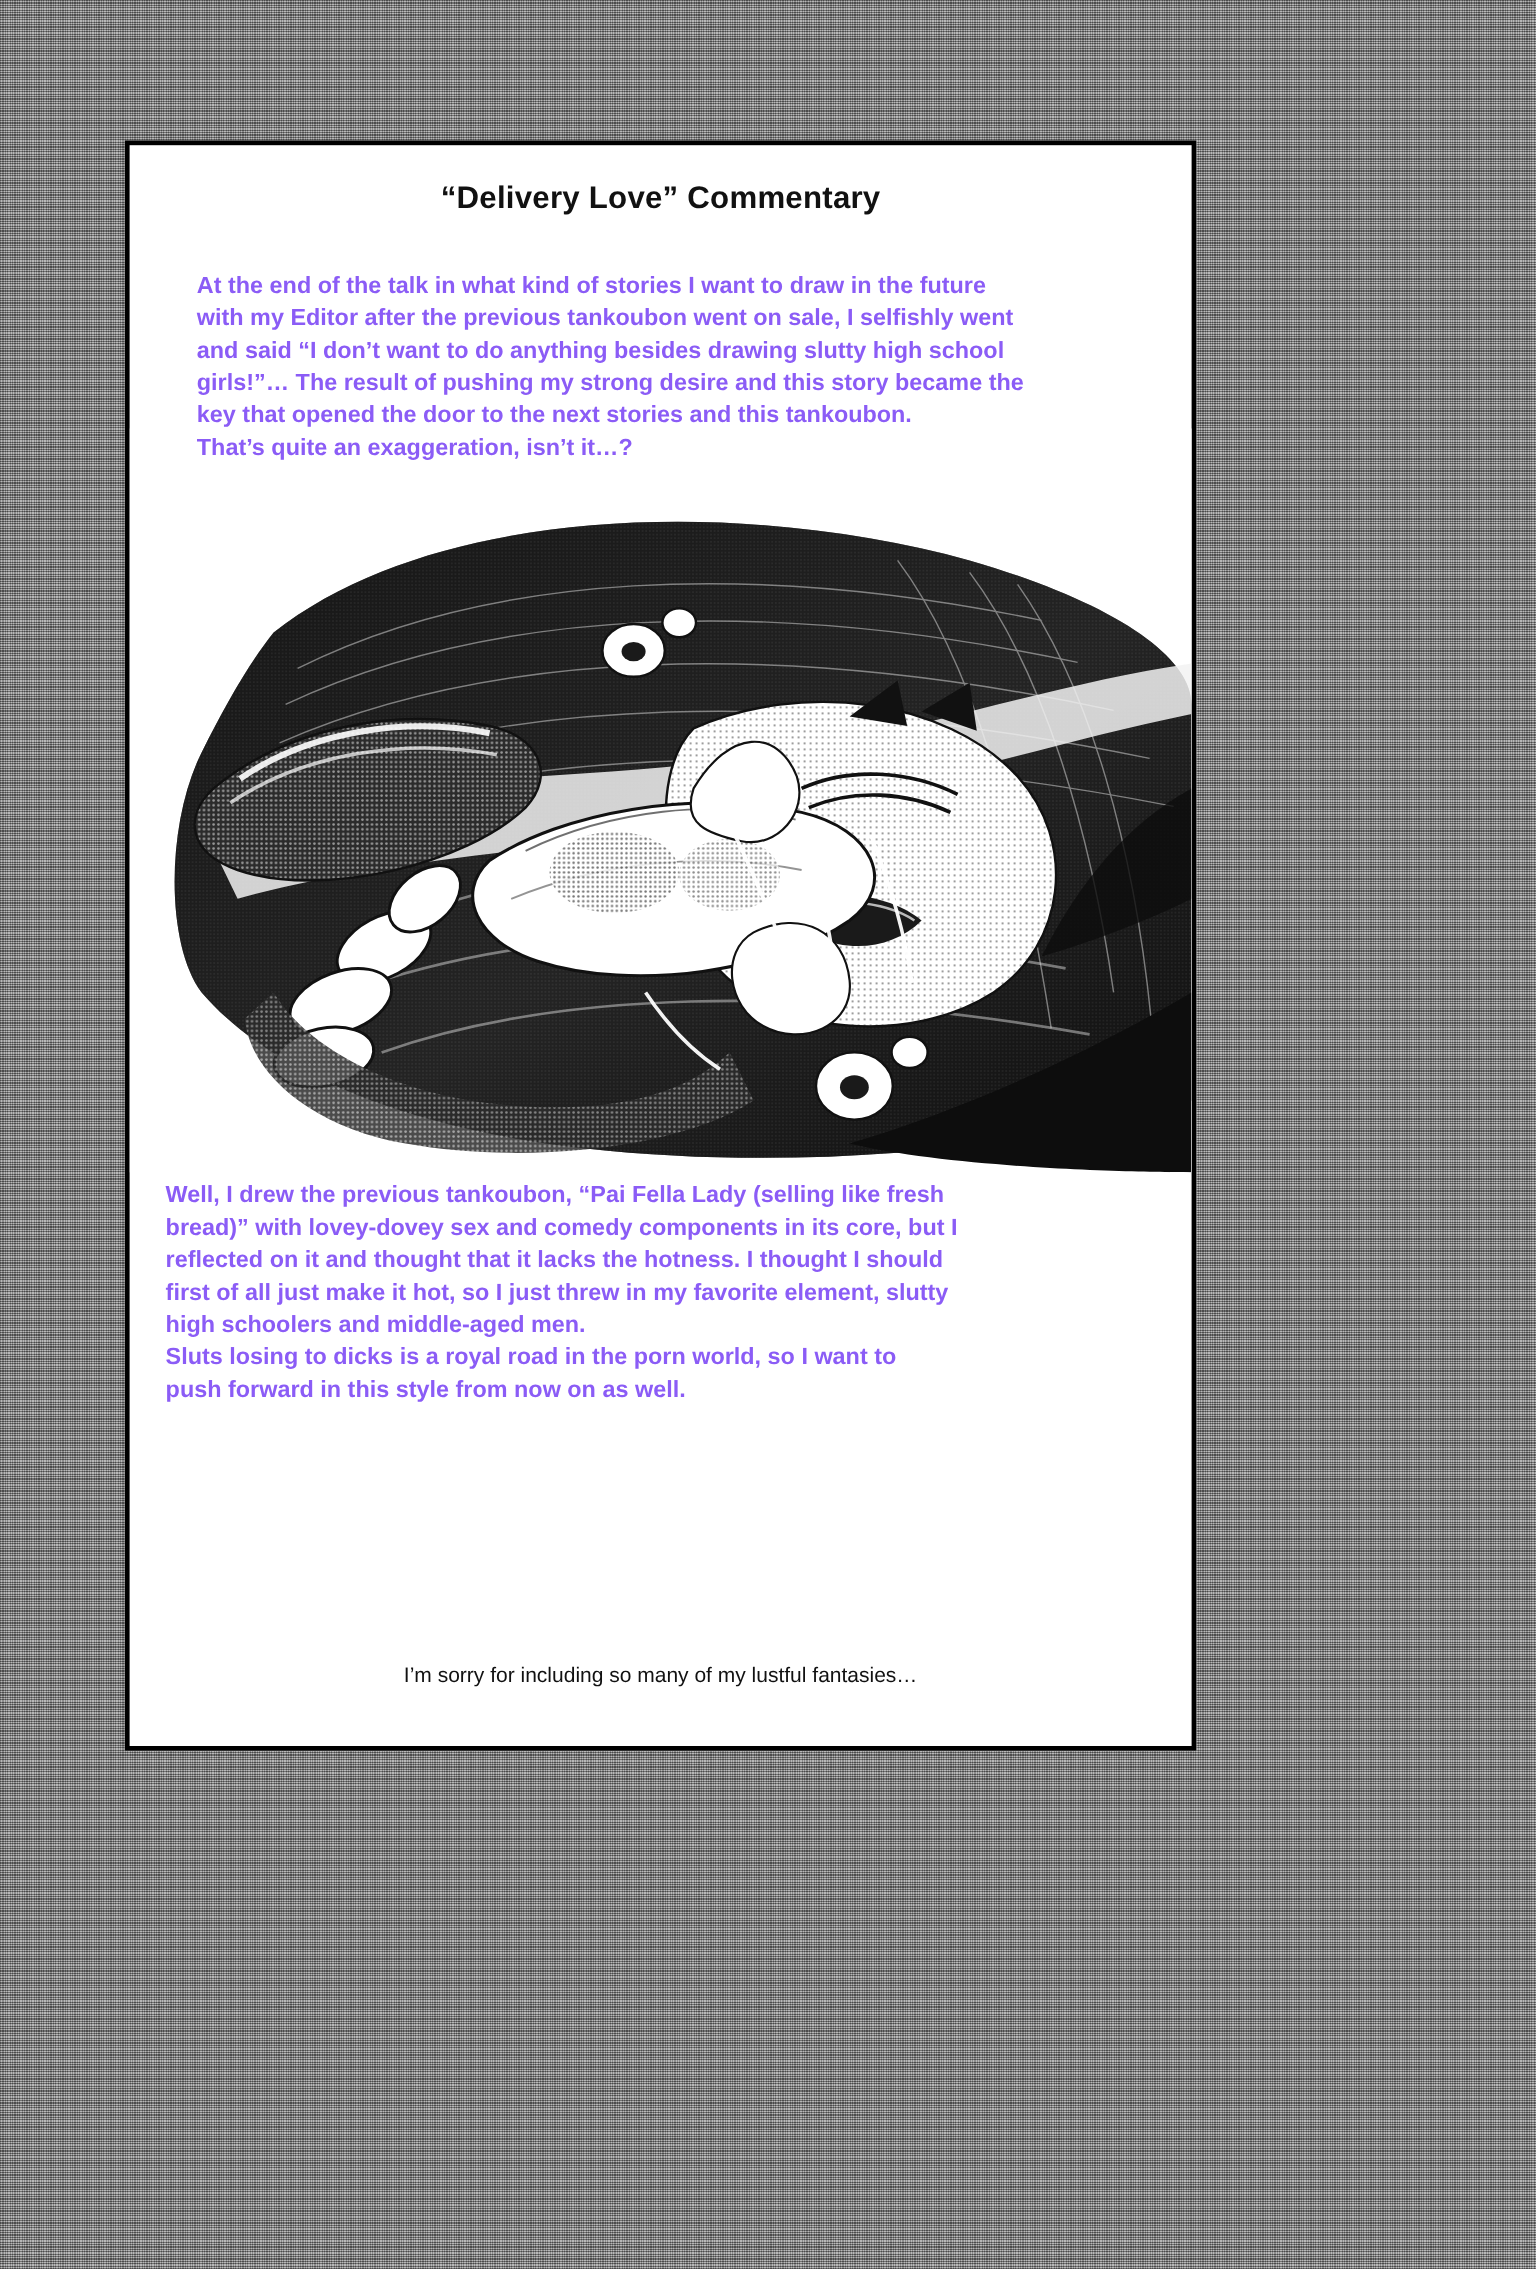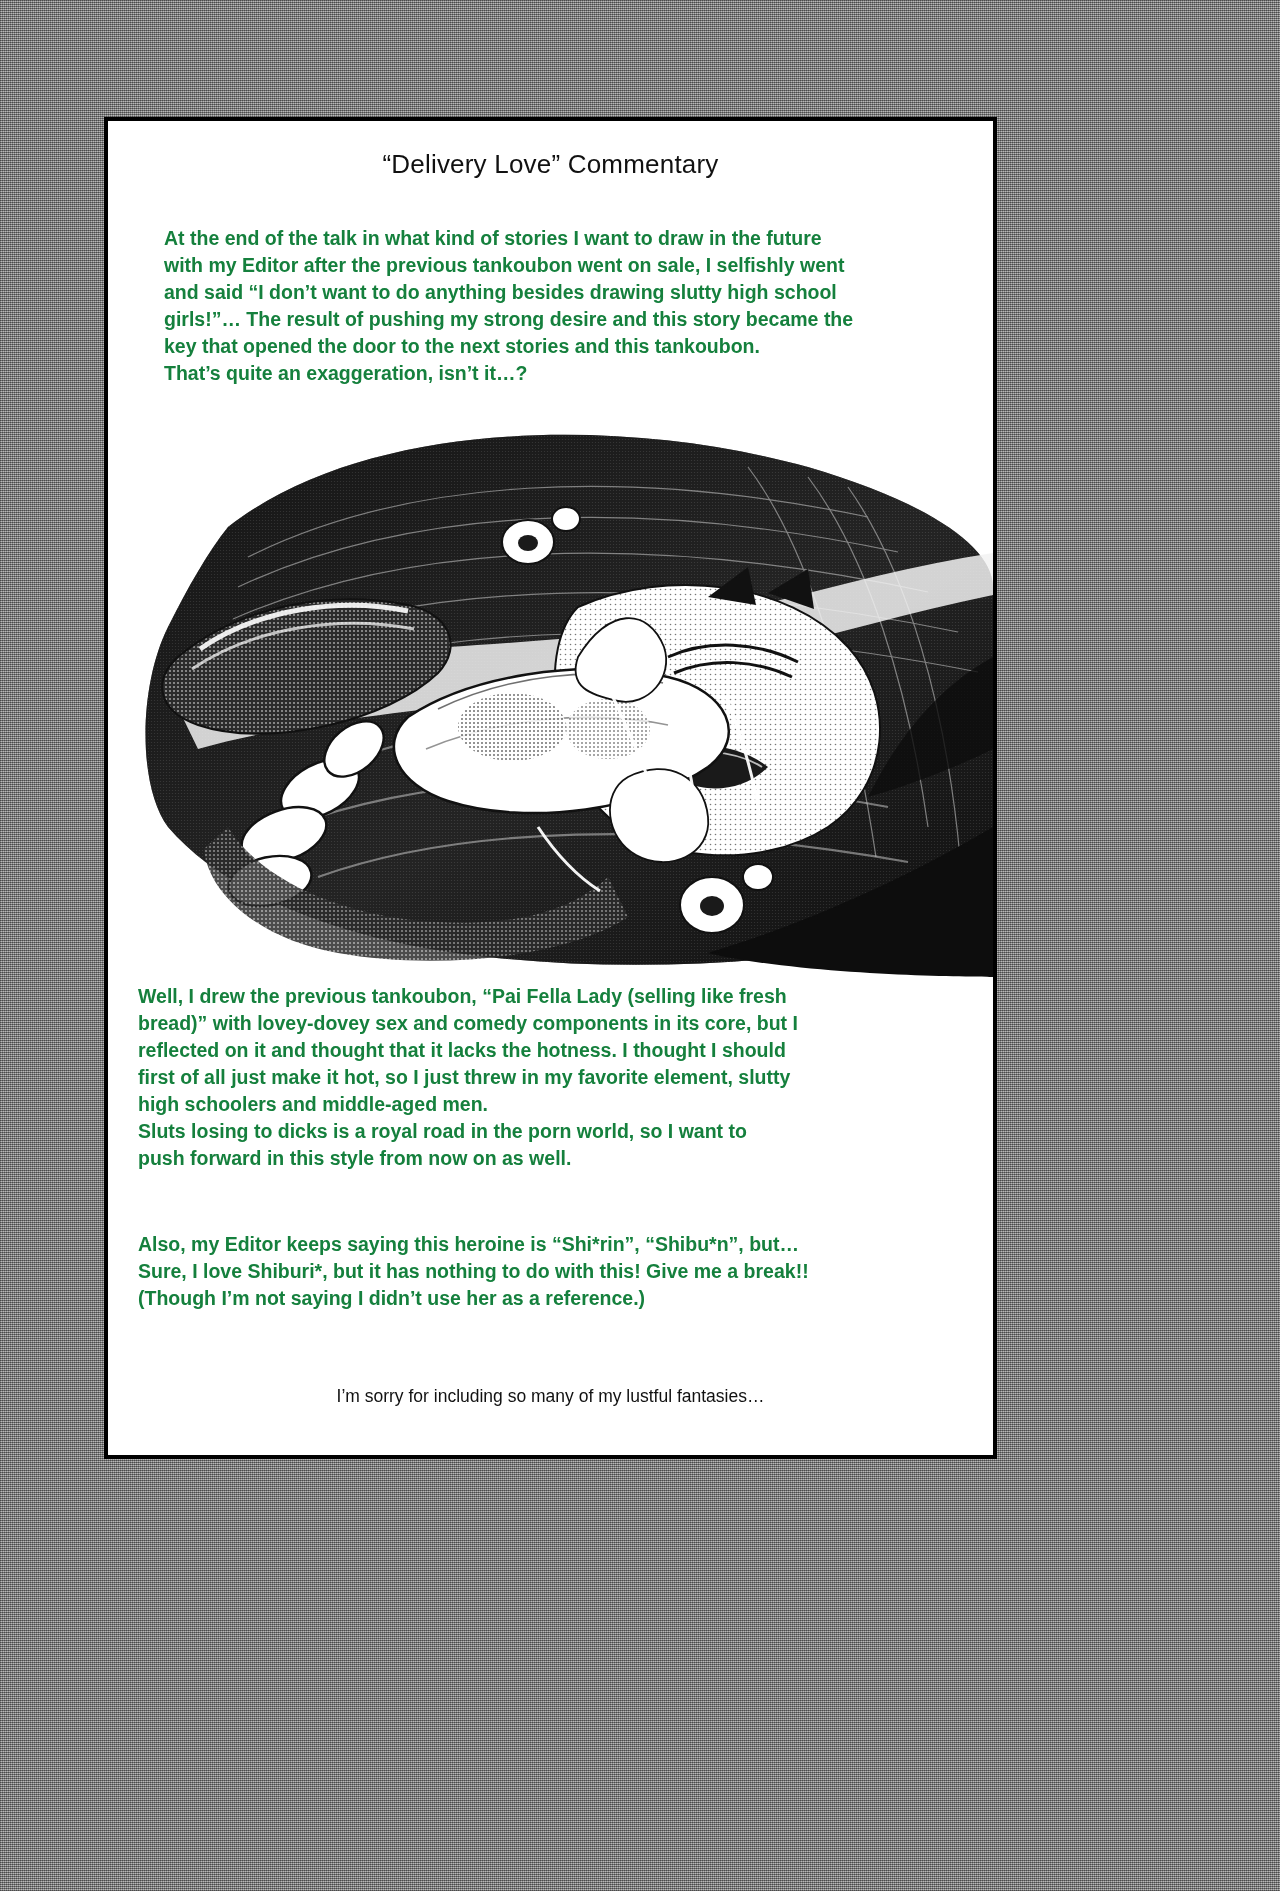--- a/index.html
+++ b/index.html
@@ -38,30 +38,30 @@
 
   .inner {
     position: absolute;
     inset: 0;
     padding: 0;
   }
 
   #doc-title {
     text-align: center;
     font-size: 26px;
-    font-weight: normal;
+    font-weight: bold;
     color: #111;
     margin: 28px 0 0 0;
     letter-spacing: 0.2px;
   }
 
   .body-text {
     font-size: 19.5px;
     line-height: 27px;
-    color: #15803d;
+    color: #8b5cf6;
     font-weight: 600;
     white-space: pre-line;
   }
 
   #intro-block {
     position: absolute;
     left: 56px;
     top: 104px;
     width: 790px;
     z-index: 3;
@@ -243,20 +243,17 @@
 That’s quite an exaggeration, isn’t it…?</div>
 
     <div id="commentary-1" class="body-text">Well, I drew the previous tankoubon, “Pai Fella Lady (selling like fresh
 bread)” with lovey-dovey sex and comedy components in its core, but I
 reflected on it and thought that it lacks the hotness. I thought I should
 first of all just make it hot, so I just threw in my favorite element, slutty
 high schoolers and middle-aged men.
 Sluts losing to dicks is a royal road in the porn world, so I want to
 push forward in this style from now on as well.</div>
 
-    <div id="commentary-2" class="body-text">Also, my Editor keeps saying this heroine is “Shi*rin”, “Shibu*n”, but…
-Sure, I love Shiburi*, but it has nothing to do with this! Give me a break!!
-(Though I’m not saying I didn’t use her as a reference.)</div>
 
     <div id="closing-note">I’m sorry for including so many of my lustful fantasies…</div>
 
   </div>
 </div>
 
 </body></html>

